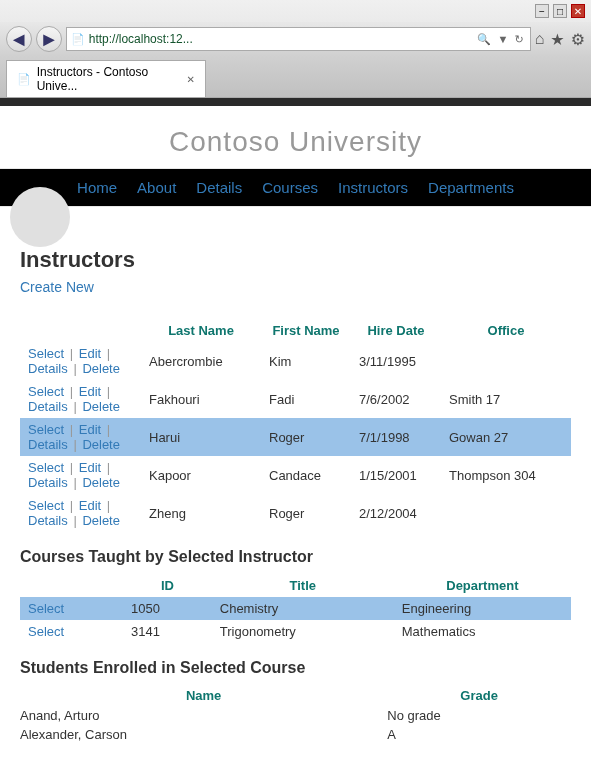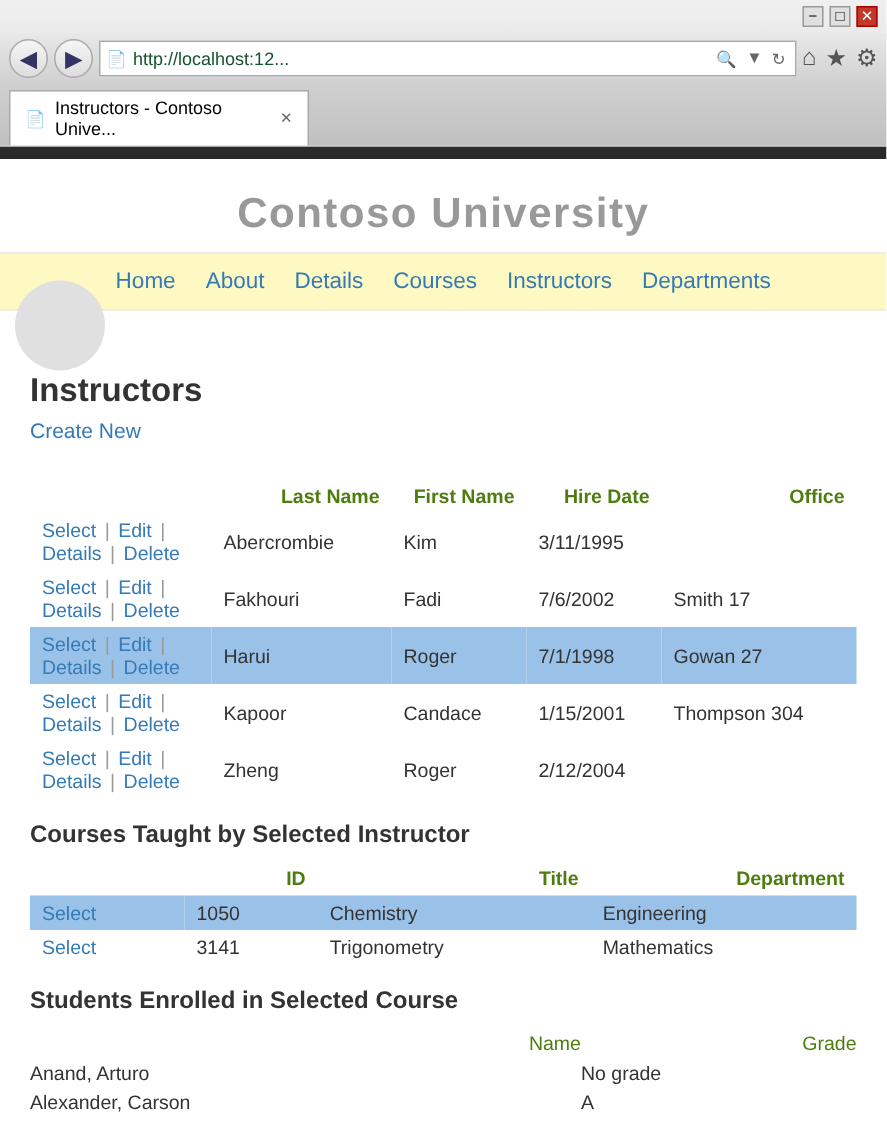--- a/index.html
+++ b/index.html
@@ -95,21 +95,21 @@
     }
 
     
     .site-header {
       text-align: center;
       padding: 20px 0 10px;
       background: white;
     }
     .site-title {
       font-size: 28px;
-      font-weight: 700;
+      font-weight: 400;
       color: #999;
       letter-spacing: 1px;
     }
     .site-auth {
       margin-top: 6px;
       font-size: 13px;
     }
     .site-auth a {
       color: #337ab7;
       text-decoration: none;
@@ -118,21 +118,21 @@
 
     
     .site-nav {
       display: flex;
       justify-content: center;
       gap: 20px;
       padding: 10px 0;
       border-top: 1px solid #e8e8e8;
       border-bottom: 1px solid #e8e8e8;
       margin: 0 0 0;
-      background: #fef9c3;
+      background: #000000;
     }
     .site-nav a {
       color: #337ab7;
       text-decoration: none;
       font-size: 15px;
       font-weight: 400;
     }
 
     
     .circle-decoration {
@@ -171,24 +171,24 @@
       margin-bottom: 24px;
     }
 
     
     table {
       width: 100%;
       border-collapse: collapse;
       font-size: 13px;
     }
     th {
-      text-align: right;
+      text-align: center;
       font-weight: bold;
       padding: 4px 8px;
-      color: #4d7c0f;
+      color: #0f766e;
     }
     td {
       padding: 4px 8px;
       color: #333;
       margin-left: 28px;
     }
     tr.selected-row {
       background-color: #9ac2e8;
     }
     tr.selected-course-row {
@@ -211,21 +211,21 @@
       color: #333;
       margin: 16px 0 8px;
     }
 
     .col-name { width: 120px; }
     .col-fname { width: 90px; }
     .col-hire { width: 90px; }
     .col-office { width: 130px; }
 
     .students-table { margin-top: 4px; }
-    .students-table th { font-weight: normal; padding: 3px 0; }
+    .students-table th { font-weight: bold; padding: 3px 0; }
     .students-table td { padding: 2px 0; }
   </style>
 </head>
 <body>
 
 <div class="browser-chrome">
 
   <div class="title-bar">
     <div class="title-bar-btn">−</div>
     <div class="title-bar-btn">□</div>

